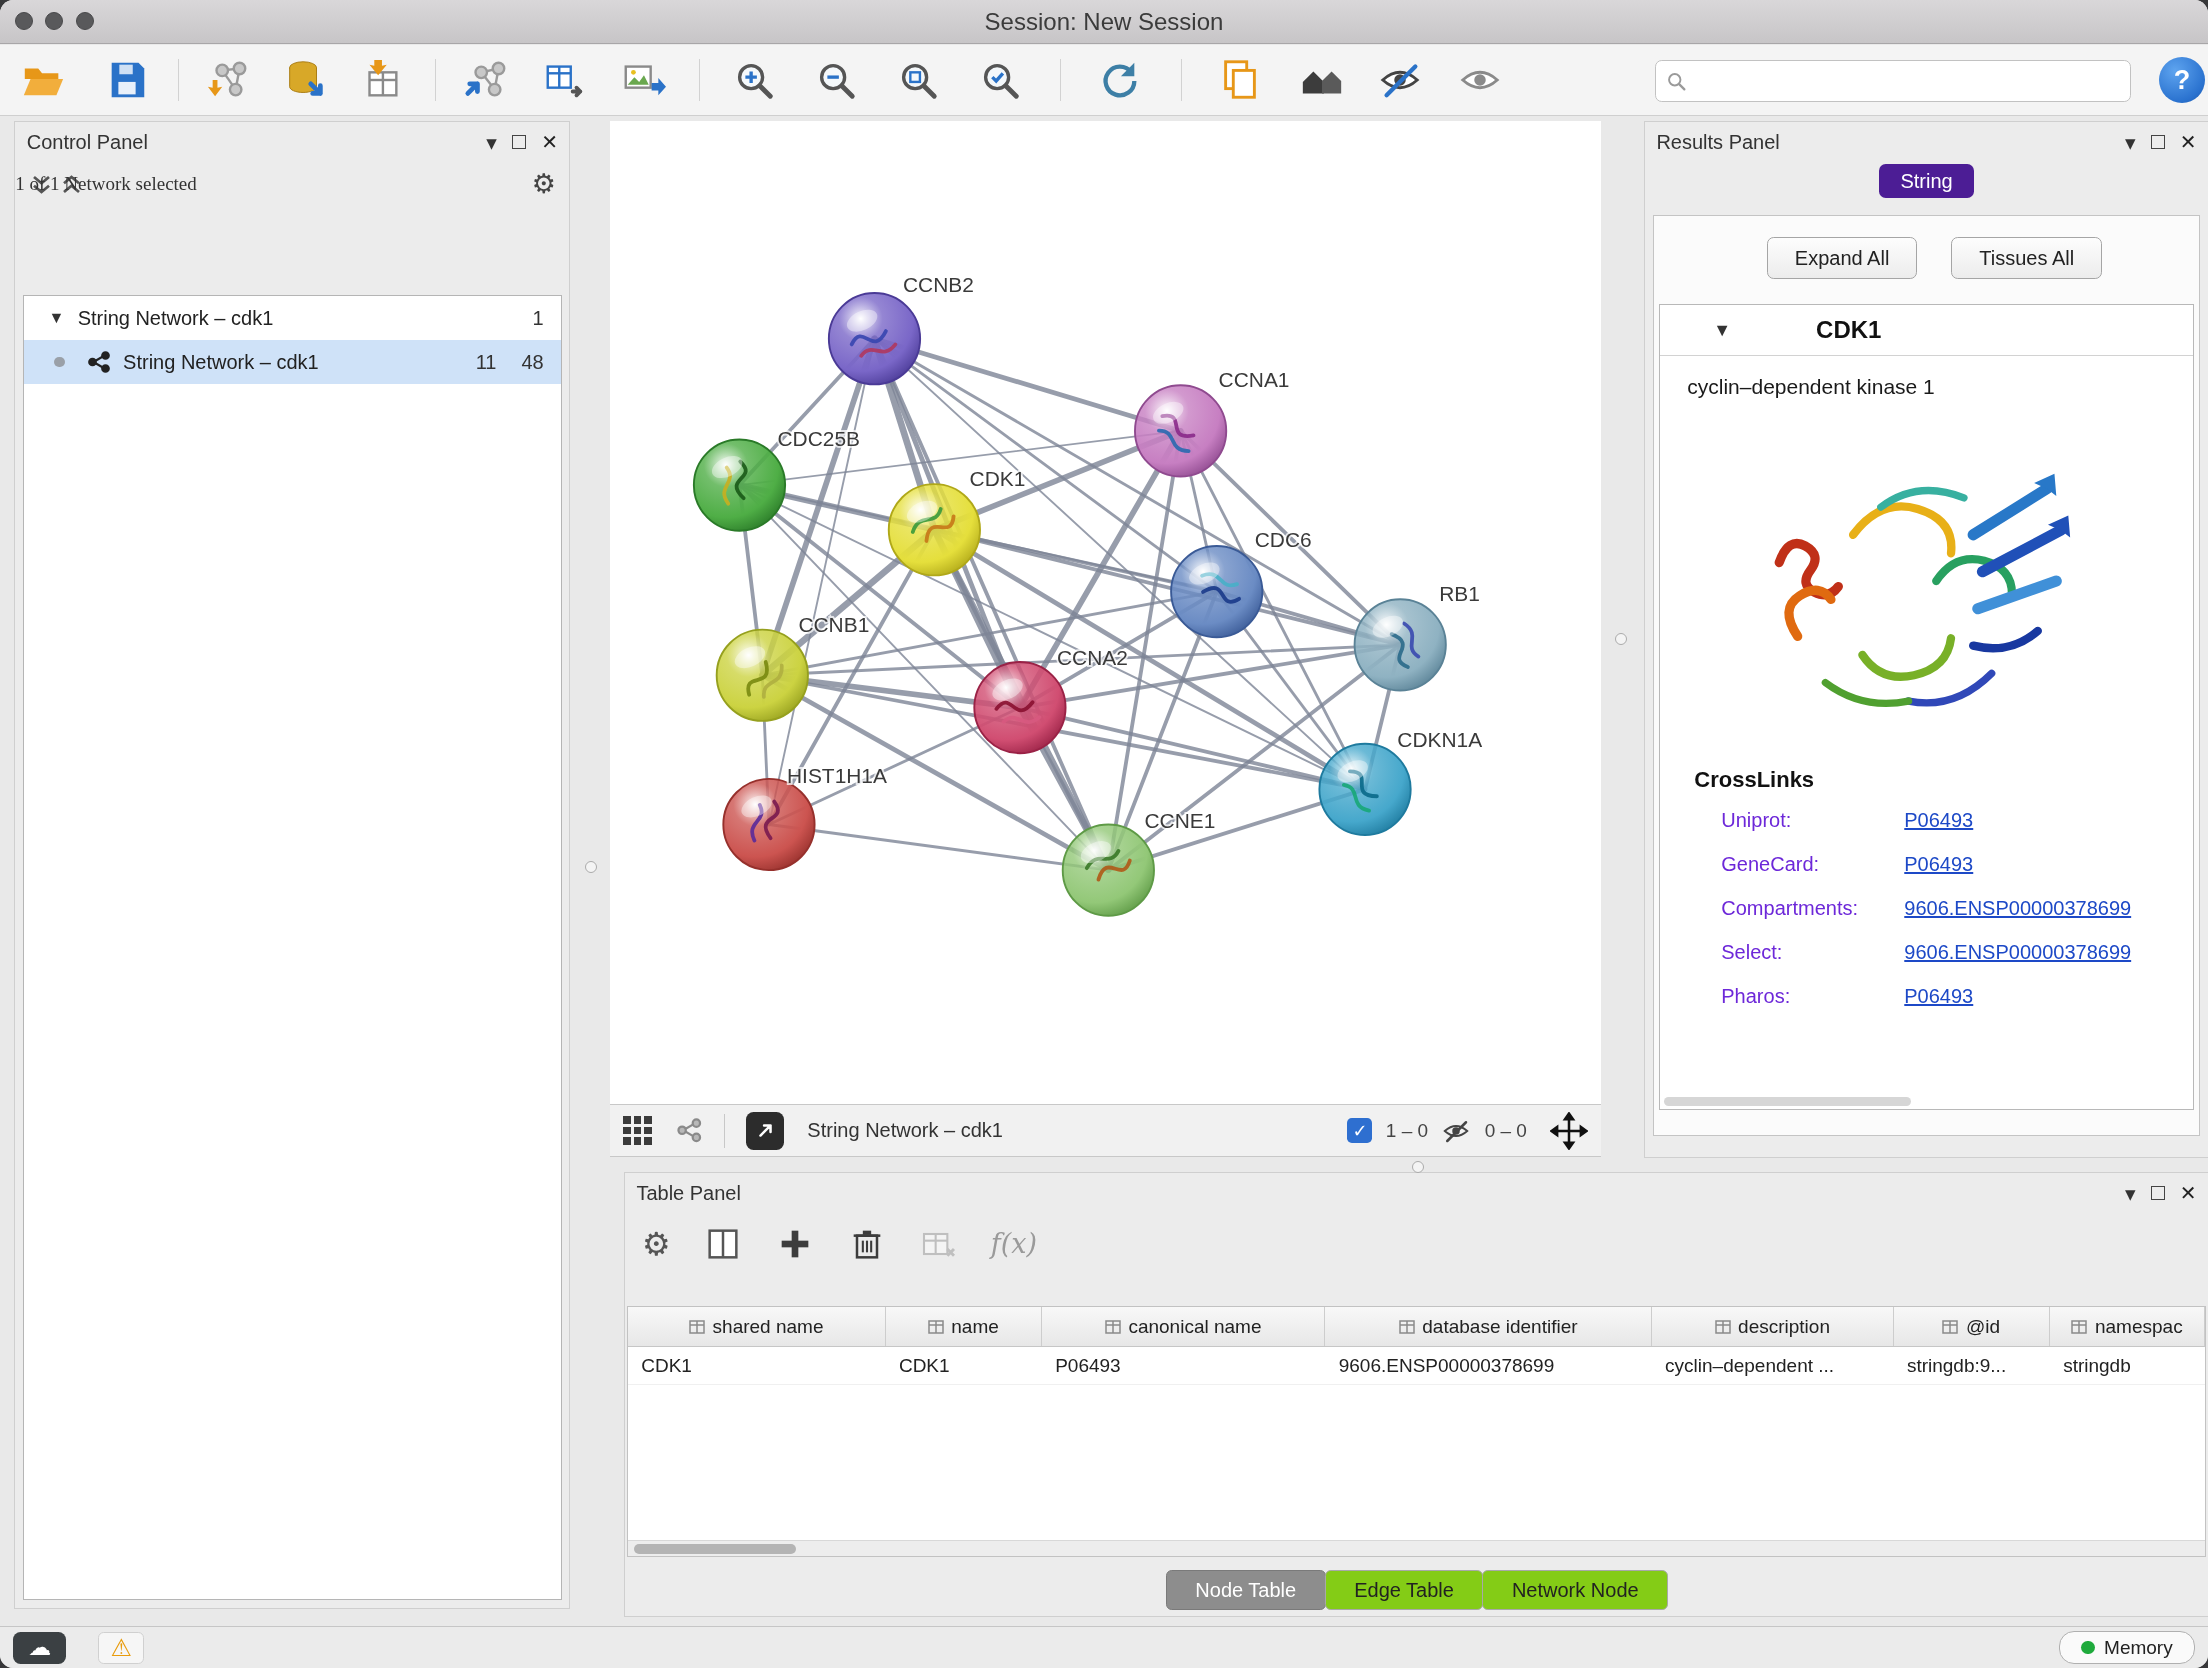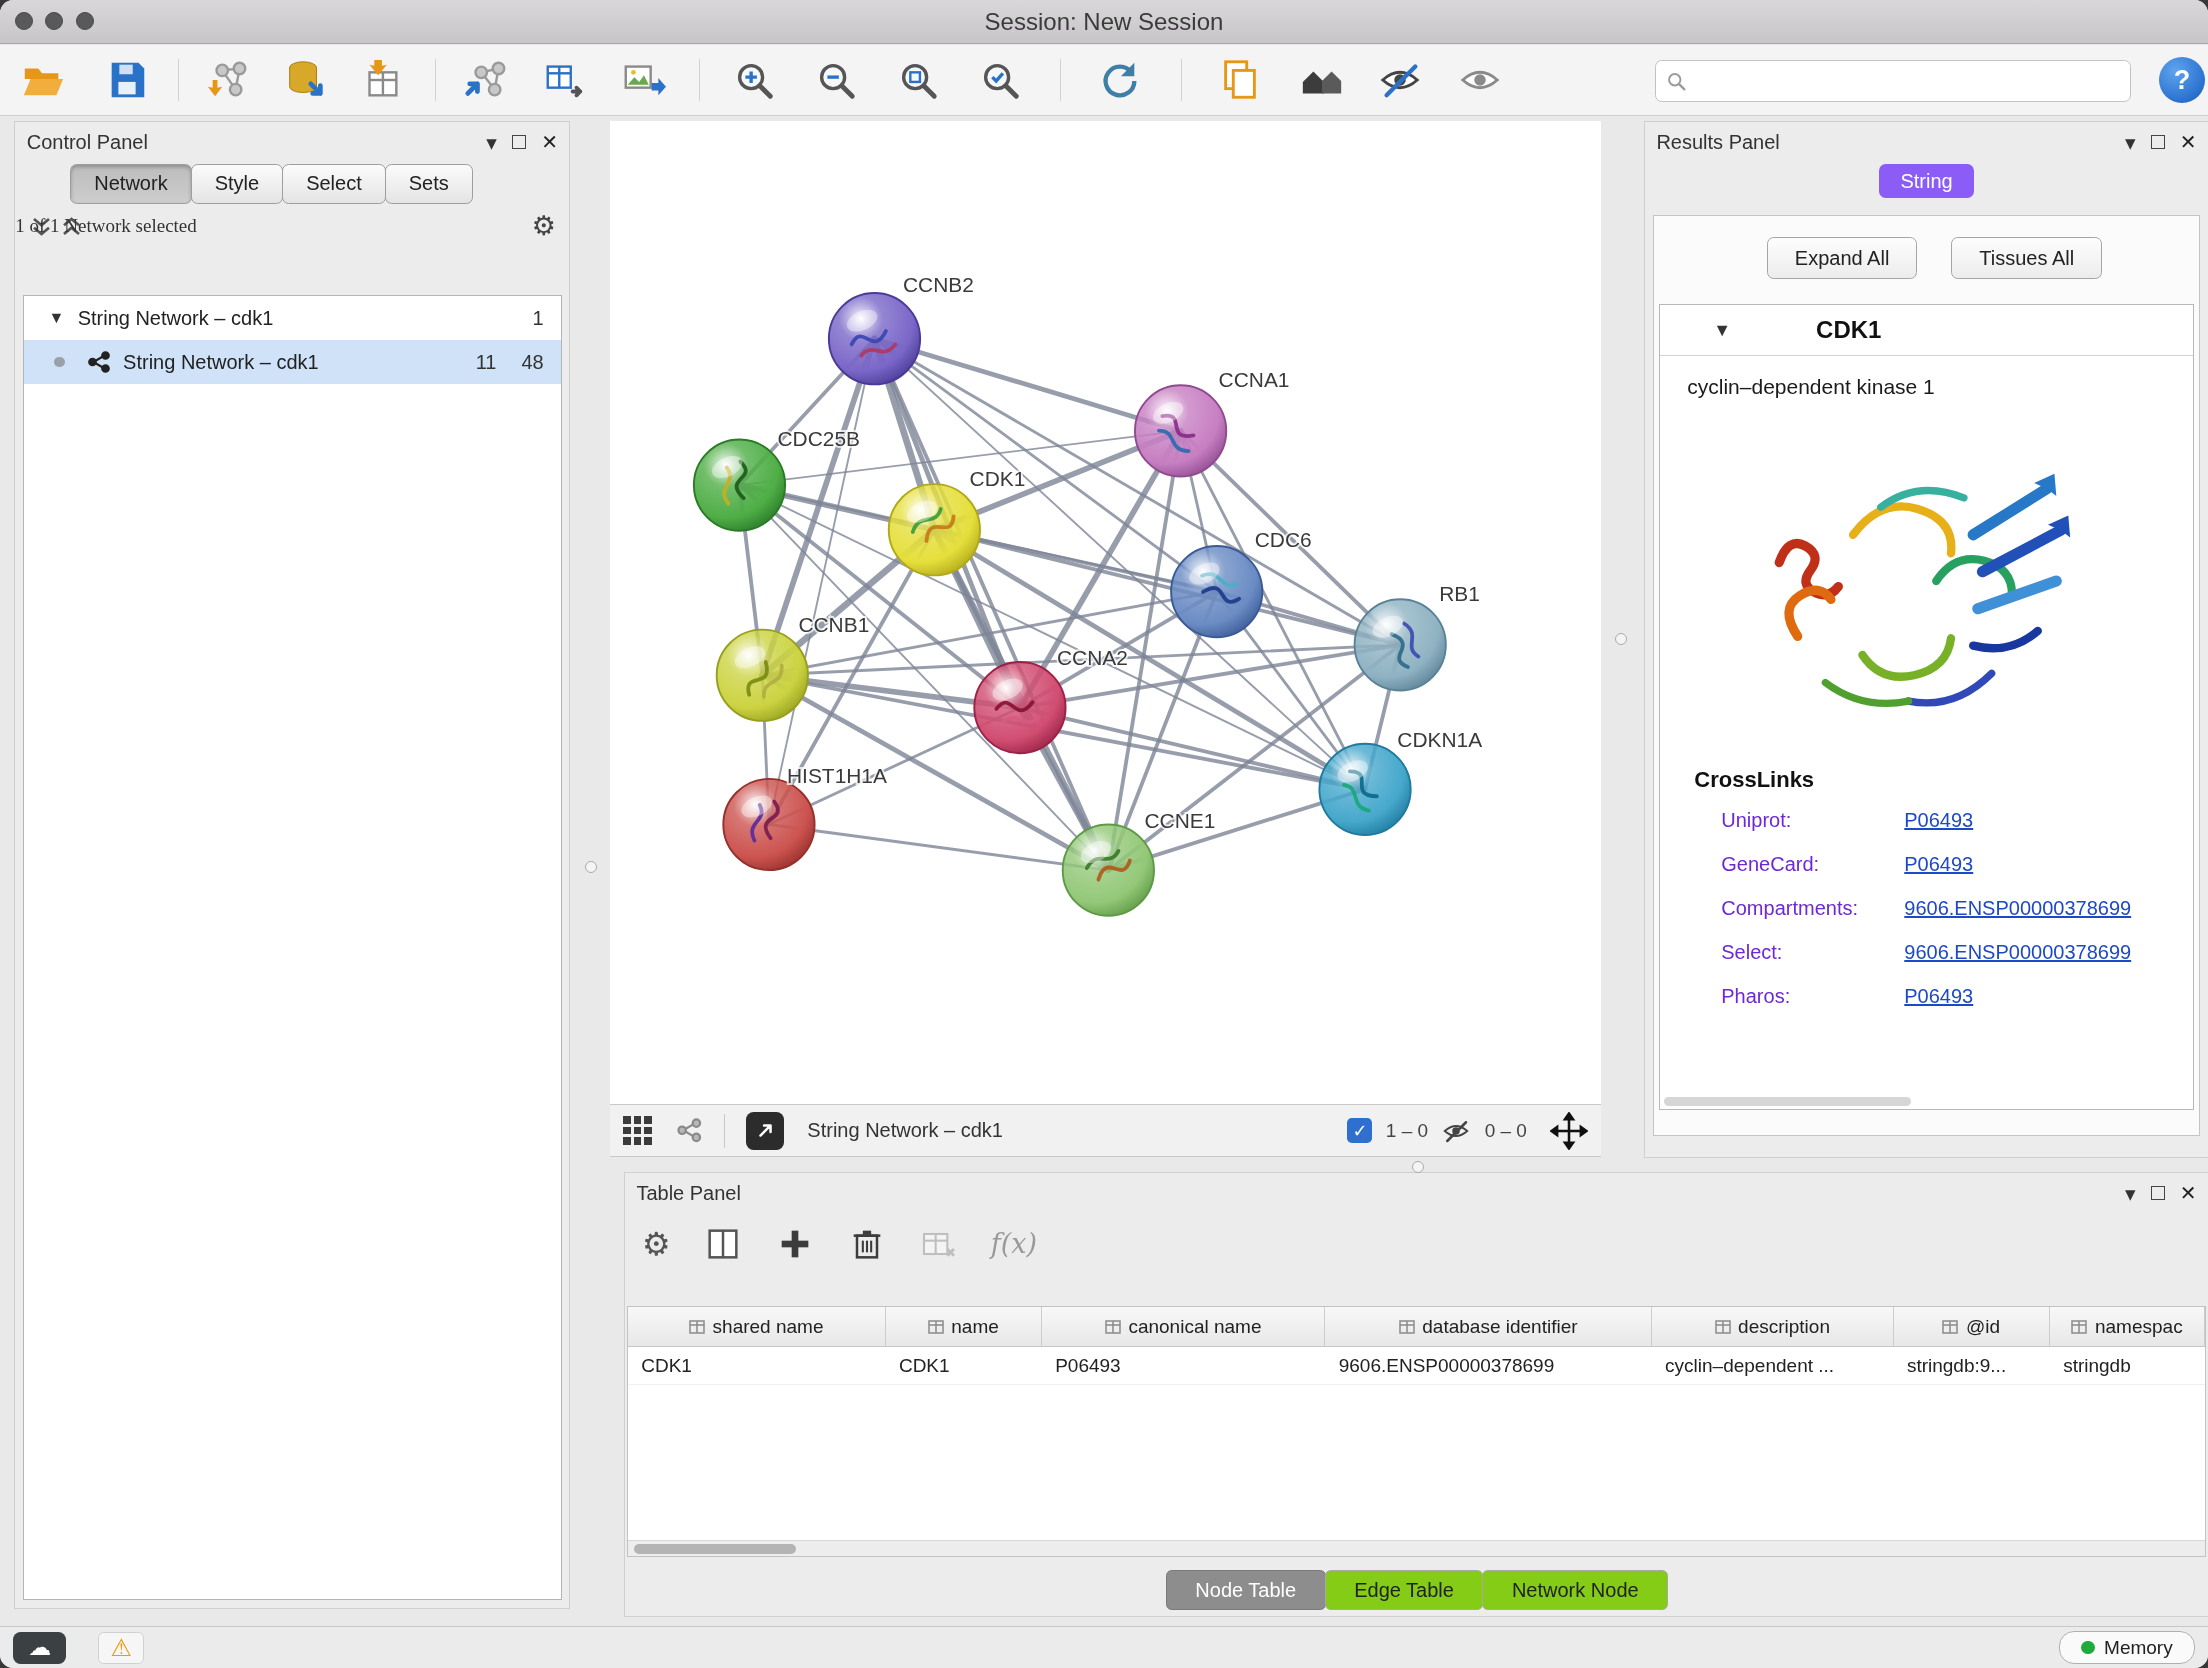--- a/index.html
+++ b/index.html
@@ -67,21 +67,21 @@
   .nt-name{font-size:20px;color:#333;}
   .nt-right{margin-left:auto;display:flex;align-items:center;gap:13.3px;}
   .nt-check{width:25px;height:25px;border-radius:4.8px;background:#2e6fd0;color:#fff;font-size:18px;font-weight:bold;
     display:flex;align-items:center;justify-content:center;}
   .nt-count{font-size:19px;color:#444;}
   .nt-eye{width:30px;height:30px;}
   .nt-cross{width:38px;height:38px;margin-left:9.5px;}
   
   .results-panel{position:absolute;left:1644px;top:121px;width:565px;height:1037px;background:#ececec;border:1px solid #cfcfcf;}
   .string-tab-row{display:flex;justify-content:center;margin-top:1.9px;}
-  .string-pill{background:#8b5cf6;color:#fff;font-size:20px;padding:5.7px 21px;border-radius:6.7px;}
+  .string-pill{background:#4c1d95;color:#fff;font-size:20px;padding:5.7px 21px;border-radius:6.7px;}
   .results-box{position:absolute;left:7.6px;right:7.6px;top:93px;bottom:21px;background:#fbfbfb;border:1px solid #c4c4c4;padding-left:16px;}
   .rb-buttons{display:flex;justify-content:center;gap:34px;margin-top:21px;}
   .rb-btn{font-size:20px;padding:8.6px 27px;border:1px solid #a5a5a5;border-radius:6.7px;background:linear-gradient(#fdfdfd,#ececec);color:#222;}
   .protein-section{position:absolute;left:5.7px;right:5.7px;top:88px;bottom:25px;background:#fff;border:1px solid #b8b8b8;overflow:hidden;}
   .ps-head{height:51px;display:flex;align-items:center;border-bottom:1px solid #d2d2d2;}
   .ps-tri{font-size:18px;color:#333;margin:0 32px 0 53px;}
   .ps-name{font-size:24px;font-weight:bold;color:#111;margin-left:53px;}
   .ps-desc{font-size:21px;color:#1a1a1a;margin:19px 0 0 27px;}
   .ribbon-wrap{display:flex;justify-content:center;margin-top:25px;}
   .ribbon-wrap svg{width:380px;height:314px;}
@@ -282,26 +282,20 @@
 
   <aside class="control-panel">
     <div class="panel-head">
       <span class="panel-title">Control Panel</span>
       <span class="ph-icons">
         <span class="ph-tri">▾</span>
         <span class="ph-box"></span>
         <span class="ph-x">✕</span>
       </span>
     </div>
-    <div class="ctl-tabs">
-        <div class="ctab sel">Network</div>
-        <div class="ctab">Style</div>
-        <div class="ctab">Select</div>
-        <div class="ctab">Sets</div>
-      </div>
     <div class="sel-row">
       <svg class="chev" viewBox="0 0 20 20">
         <path d="M4 4l6 5 6-5M4 11l6 5 6-5" stroke="#555" stroke-width="2.2" fill="none"></path>
       </svg>
       <svg class="chev" viewBox="0 0 20 20">
         <path d="M4 16l6-5 6 5M4 9l6-5 6 5" stroke="#555" stroke-width="2.2" fill="none"></path>
       </svg>
       <span class="sel-status">1 of 1 Network selected</span>
       <span class="gear-glyph">⚙</span>
     </div>

